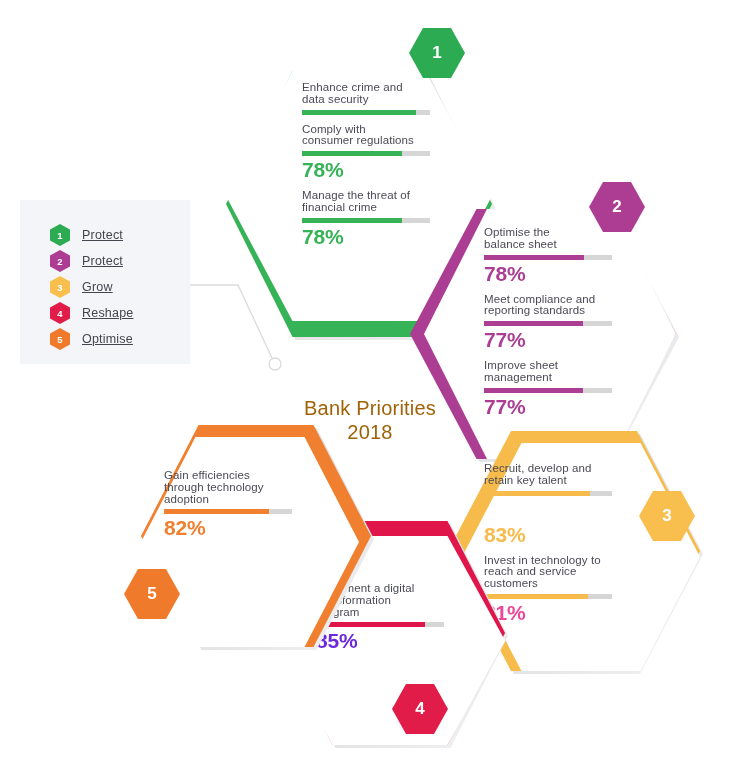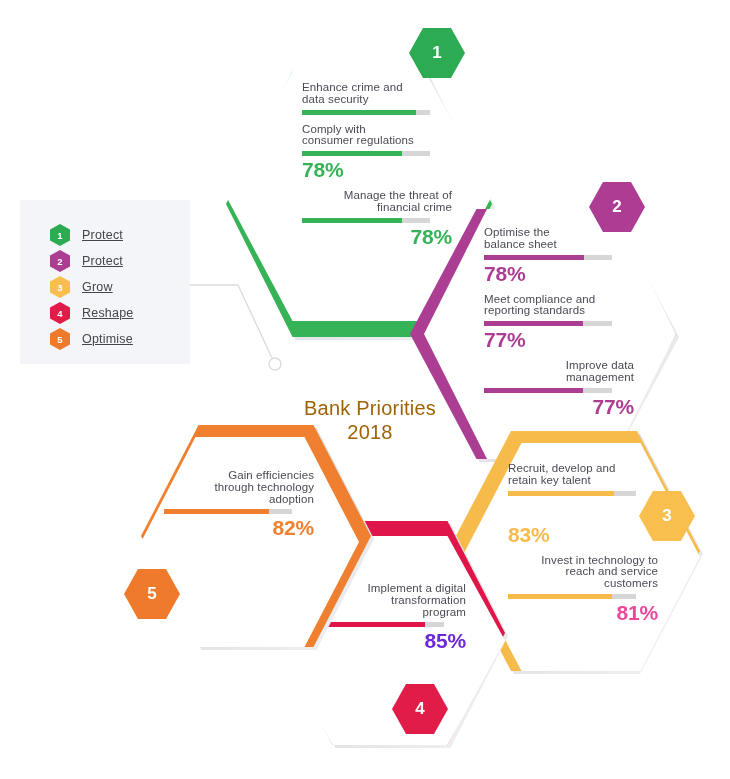--- a/index.html
+++ b/index.html
@@ -30,21 +30,21 @@
     -webkit-clip-path:polygon(25% 0%,75% 0%,100% 50%,75% 100%,25% 100%,0% 50%);
     clip-path:polygon(25% 0%,75% 0%,100% 50%,75% 100%,25% 100%,0% 50%);
   }
   .hexcontent{
     position:absolute;
     box-sizing:border-box;
   }
 
   
   .item{margin-bottom:9px;}
-  .item:last-child{margin-bottom:0;text-align:right;}
+  .item:last-child{margin-bottom:0;}
   .item-label{
     font-size:11.5px;
     line-height:11.8px;
     color:#4a4a55;
     letter-spacing:.1px;
     margin-bottom:4px;
     white-space:pre-line;
   }
   .bar{
     position:relative;
@@ -164,36 +164,36 @@
     </div>
     <div class="item">
       <div class="item-label">Meet compliance and
 reporting standards</div>
       <div class="bar">
           <i style="width:77%;background:#ab3e92;"></i>
         </div>
       <div class="pct" style="color:#ab3e92;">77%</div>
     </div>
     <div class="item">
-      <div class="item-label">Improve data
+      <div class="item-label">Improve sheet
 management</div>
       <div class="bar">
           <i style="width:77%;background:#ab3e92;"></i>
         </div>
       <div class="pct" style="color:#ab3e92;">77%</div>
     </div>
   </div>
   <div class="badge" style="left:589px;top:182px;background:#ad3d93;">
     <span>2</span>
   </div>
 
   <div class="hexshadow" style="left:451px;top:434px;width:252px;height:240px;"></div>
   <div class="hexaccent" style="left:448px;top:431px;width:252px;height:240px;background:#f7bb4b;"></div>
   <div class="hex" style="left:462px;top:443px;width:238px;height:228px;"></div>
-  <div class="hexcontent" style="left:508px;top:463px;width:150px;">
+  <div class="hexcontent" style="left:484px;top:463px;width:150px;">
     <div class="item">
       <div class="item-label">Recruit, develop and
 retain key talent</div>
       <div class="bar">
           <i style="width:83%;background:#f7bb4b;"></i>
         </div>
       <div class="pct" style="color:#f7bb4b;margin-top:27px;">83%</div>
     </div>
     <div class="item">
       <div class="item-label">Invest in technology to

